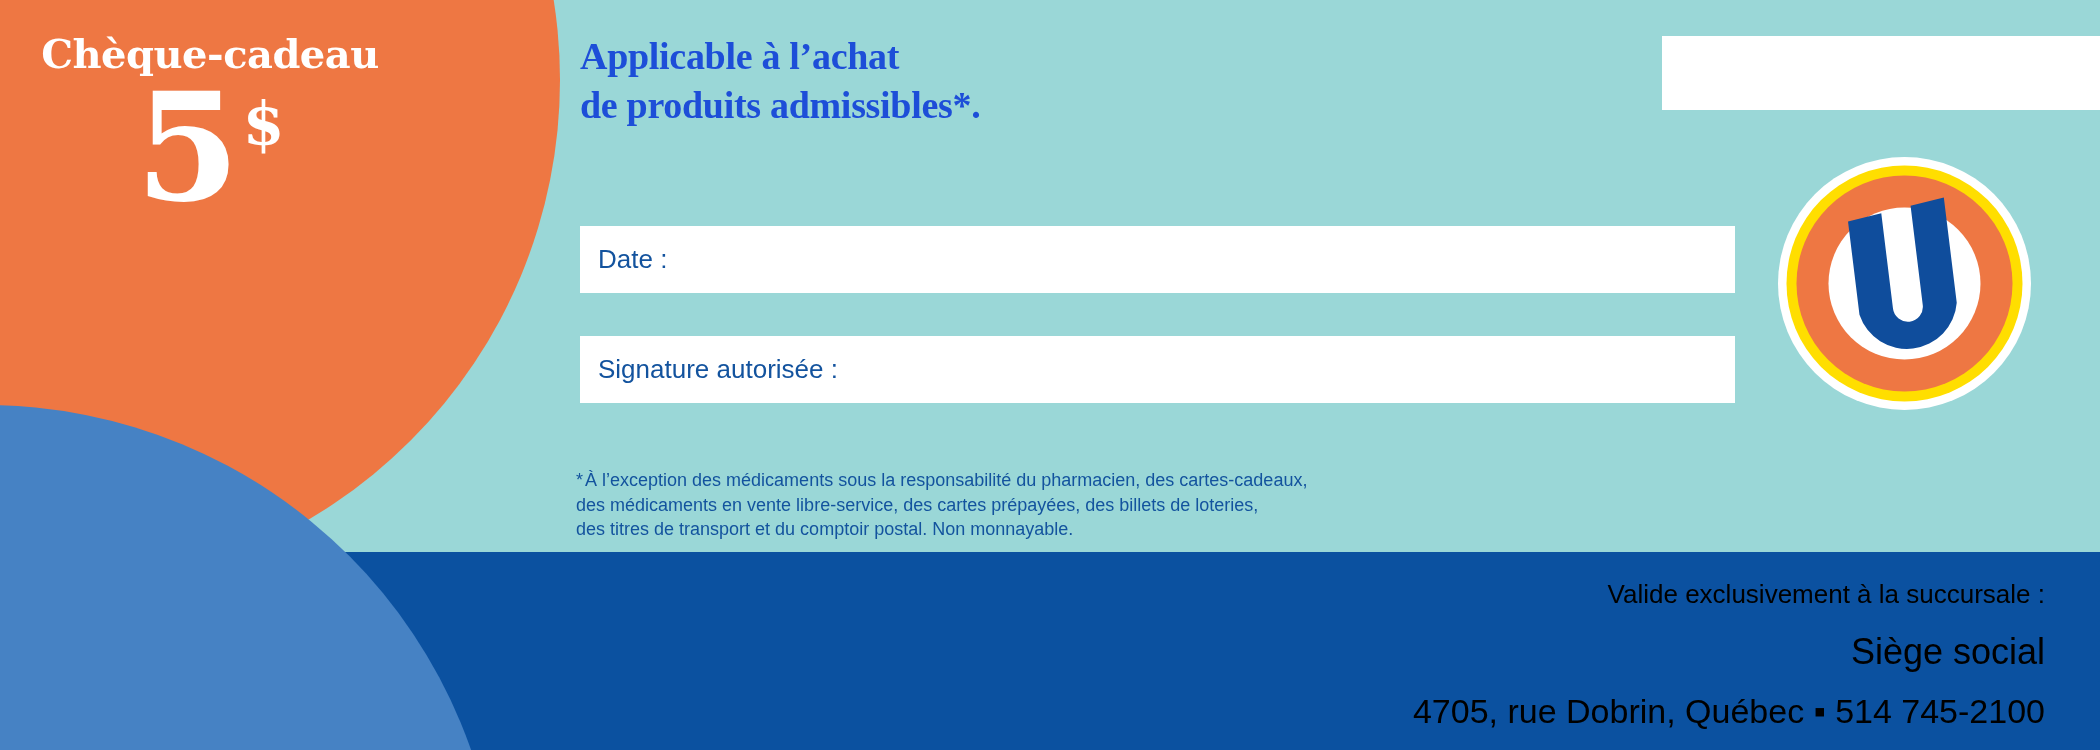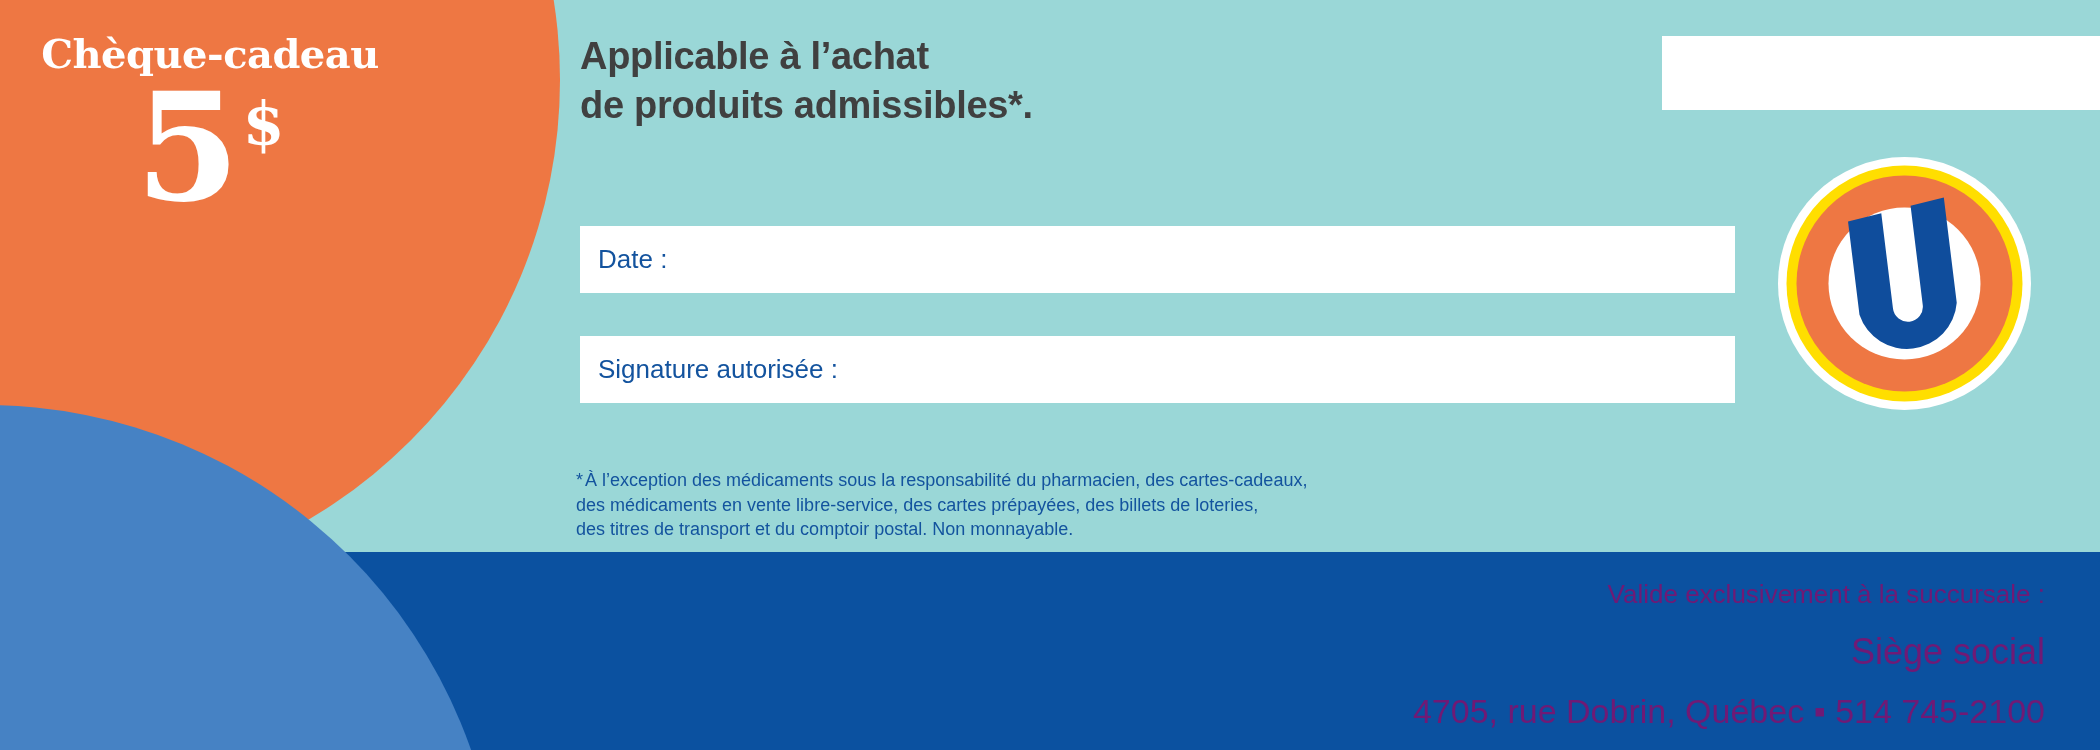--- a/index.html
+++ b/index.html
@@ -89,25 +89,25 @@
     line-height: 1;
     margin-top: 16px;
     margin-left: 6px;
   }
 
   
   #headline {
     position: absolute;
     left: 580px;
     top: 32px;
-    font-family: Liberation Sans, sans-serif;
+    font-family: Liberation Serif, serif;
     font-weight: bold;
     font-size: 38px;
     line-height: 1.3;
-    color: #404040;
+    color: #1d4ed8;
     letter-spacing: -0.3px;
     white-space: pre-line;
   }
 
   #recipient-box {
     position: absolute;
     left: 1662px;
     top: 36px;
     width: 438px;
     height: 74px;
@@ -152,21 +152,21 @@
     width: 253px;
     height: 253px;
   }
 
   
   #band-text {
     position: absolute;
     right: 55px;
     top: 578px;
     text-align: right;
-    color: #701a75;
+    color: #000000;
   }
   #band-line-1 { font-size: 26px; line-height: 1.25; white-space: nowrap; }
   #band-line-2 { font-size: 36px; line-height: 1.25; white-space: nowrap; margin-top: 18px; }
   #band-line-3 { font-size: 34px; line-height: 1.25; white-space: nowrap; margin-top: 16px; }
 </style>
 </head>
 <body>
 
 <div id="voucher">
 

